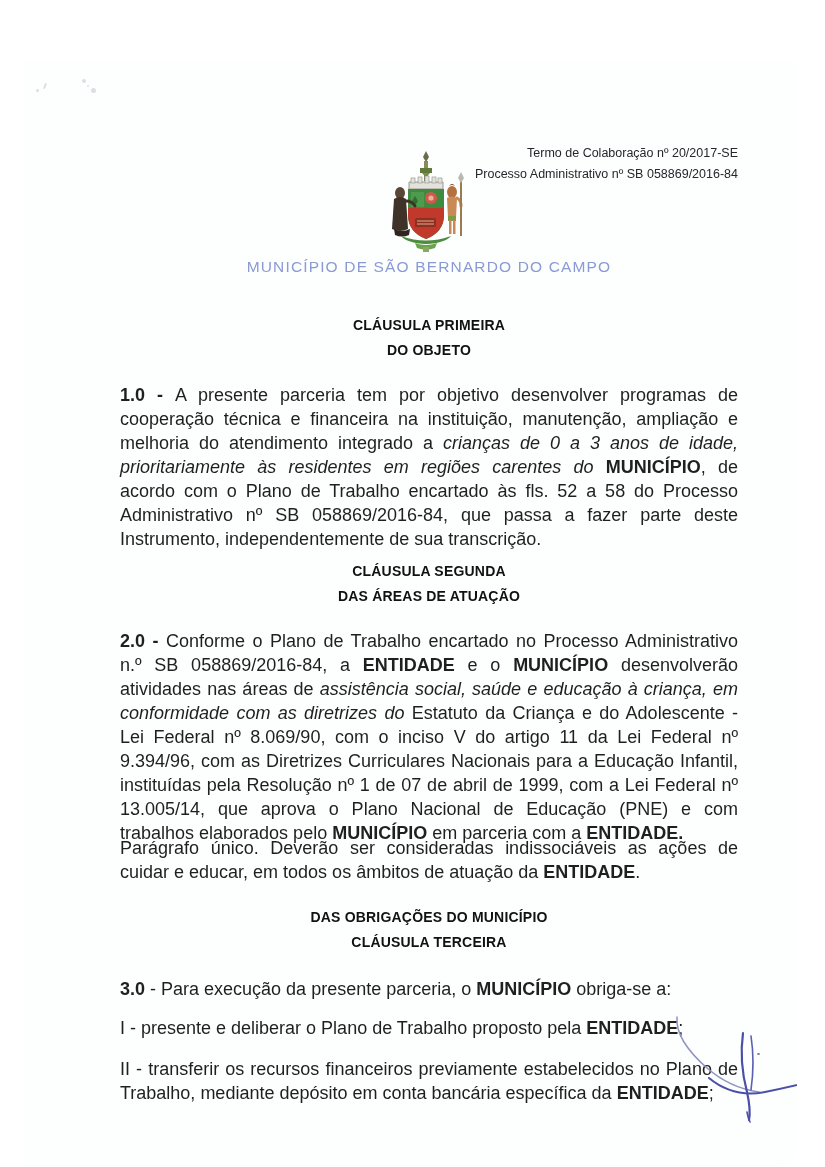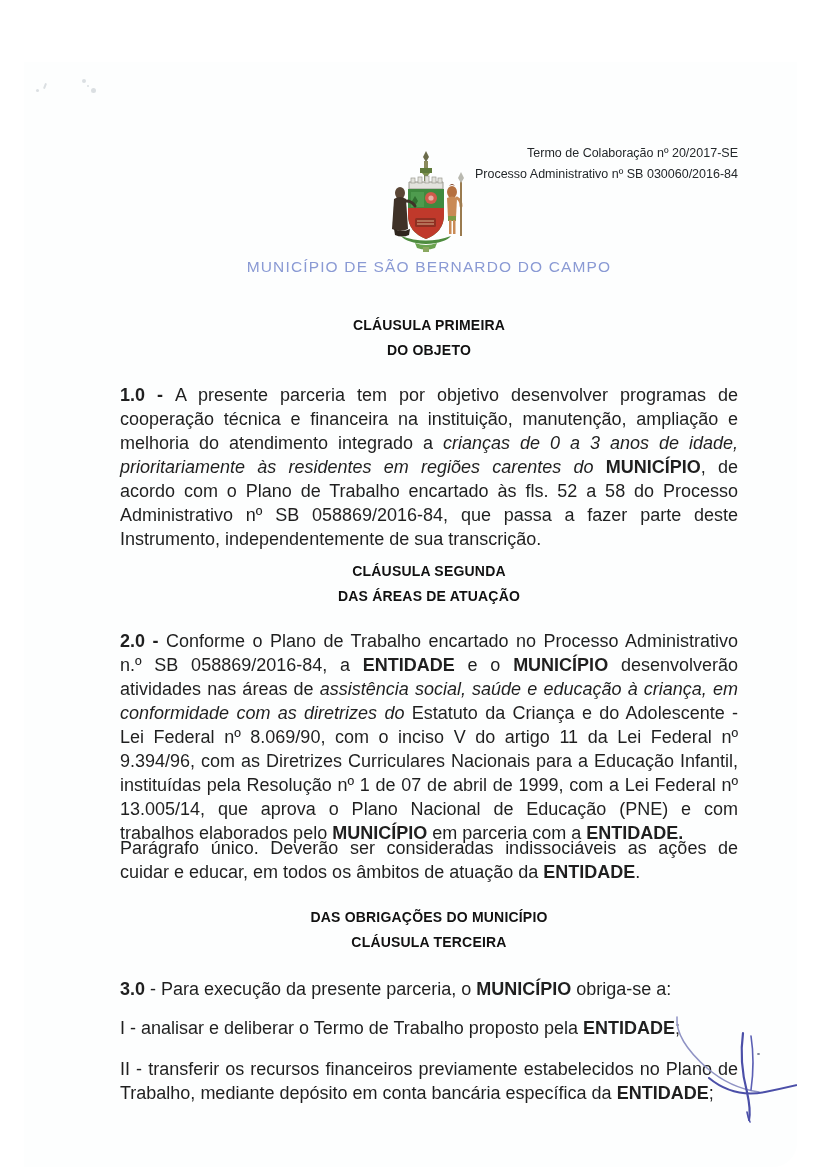--- a/index.html
+++ b/index.html
@@ -213,21 +213,21 @@
           <path d="M76 24 l3 6 l-3 5 l-3 -5 z" fill="#b9b9b0"></path>
 
           <path d="M16 88 q25 9 50 0 q-6 7 -25 8 q-19 -1 -25 -8 z" fill="#4e8c3f"></path>
           <path d="M30 95 q11 4 22 0 l-2 5 q-9 3 -18 0 z" fill="#6ba34f"></path>
           <path d="M38 99 h6 v5 h-6 z" fill="#8aa860"></path>
         </svg>
       </div>
 
       <div class="header-lines">
         <div>Termo de Colaboração nº 20/2017-SE</div>
-        <div>Processo Administrativo nº SB 030060/2016-84</div>
+        <div>Processo Administrativo nº SB 058869/2016-84</div>
       </div>
     </div>
 
     <div class="muni-title">MUNICÍPIO DE SÃO BERNARDO DO CAMPO</div>
 
     <div class="blk" id="head-1">
       <div class="clause-head">CLÁUSULA PRIMEIRA</div>
       <div class="clause-head">DO OBJETO</div>
     </div>
 
@@ -260,21 +260,21 @@
     </div>
 
     <div class="blk" id="para-4">
       <p class="body nojust">
         <span class="b">3.0 </span><span>- Para execução da presente parceria, o </span><span class="b">MUNICÍPIO</span><span> obriga-se a:</span>
       </p>
     </div>
 
     <div class="blk" id="para-5">
       <p class="body nojust">
-        <span>I - analisar e deliberar o Termo de Trabalho proposto pela </span><span class="b">ENTIDADE</span><span>;</span>
+        <span>I - presente e deliberar o Plano de Trabalho proposto pela </span><span class="b">ENTIDADE</span><span>;</span>
       </p>
     </div>
 
     <div class="blk" id="para-6">
       <p class="body">
         <span>II - transferir os recursos financeiros previamente estabelecidos no Plano de Trabalho, mediante depósito em conta bancária específica da </span><span class="b">ENTIDADE</span><span>;</span>
       </p>
     </div>
 
   </div>

